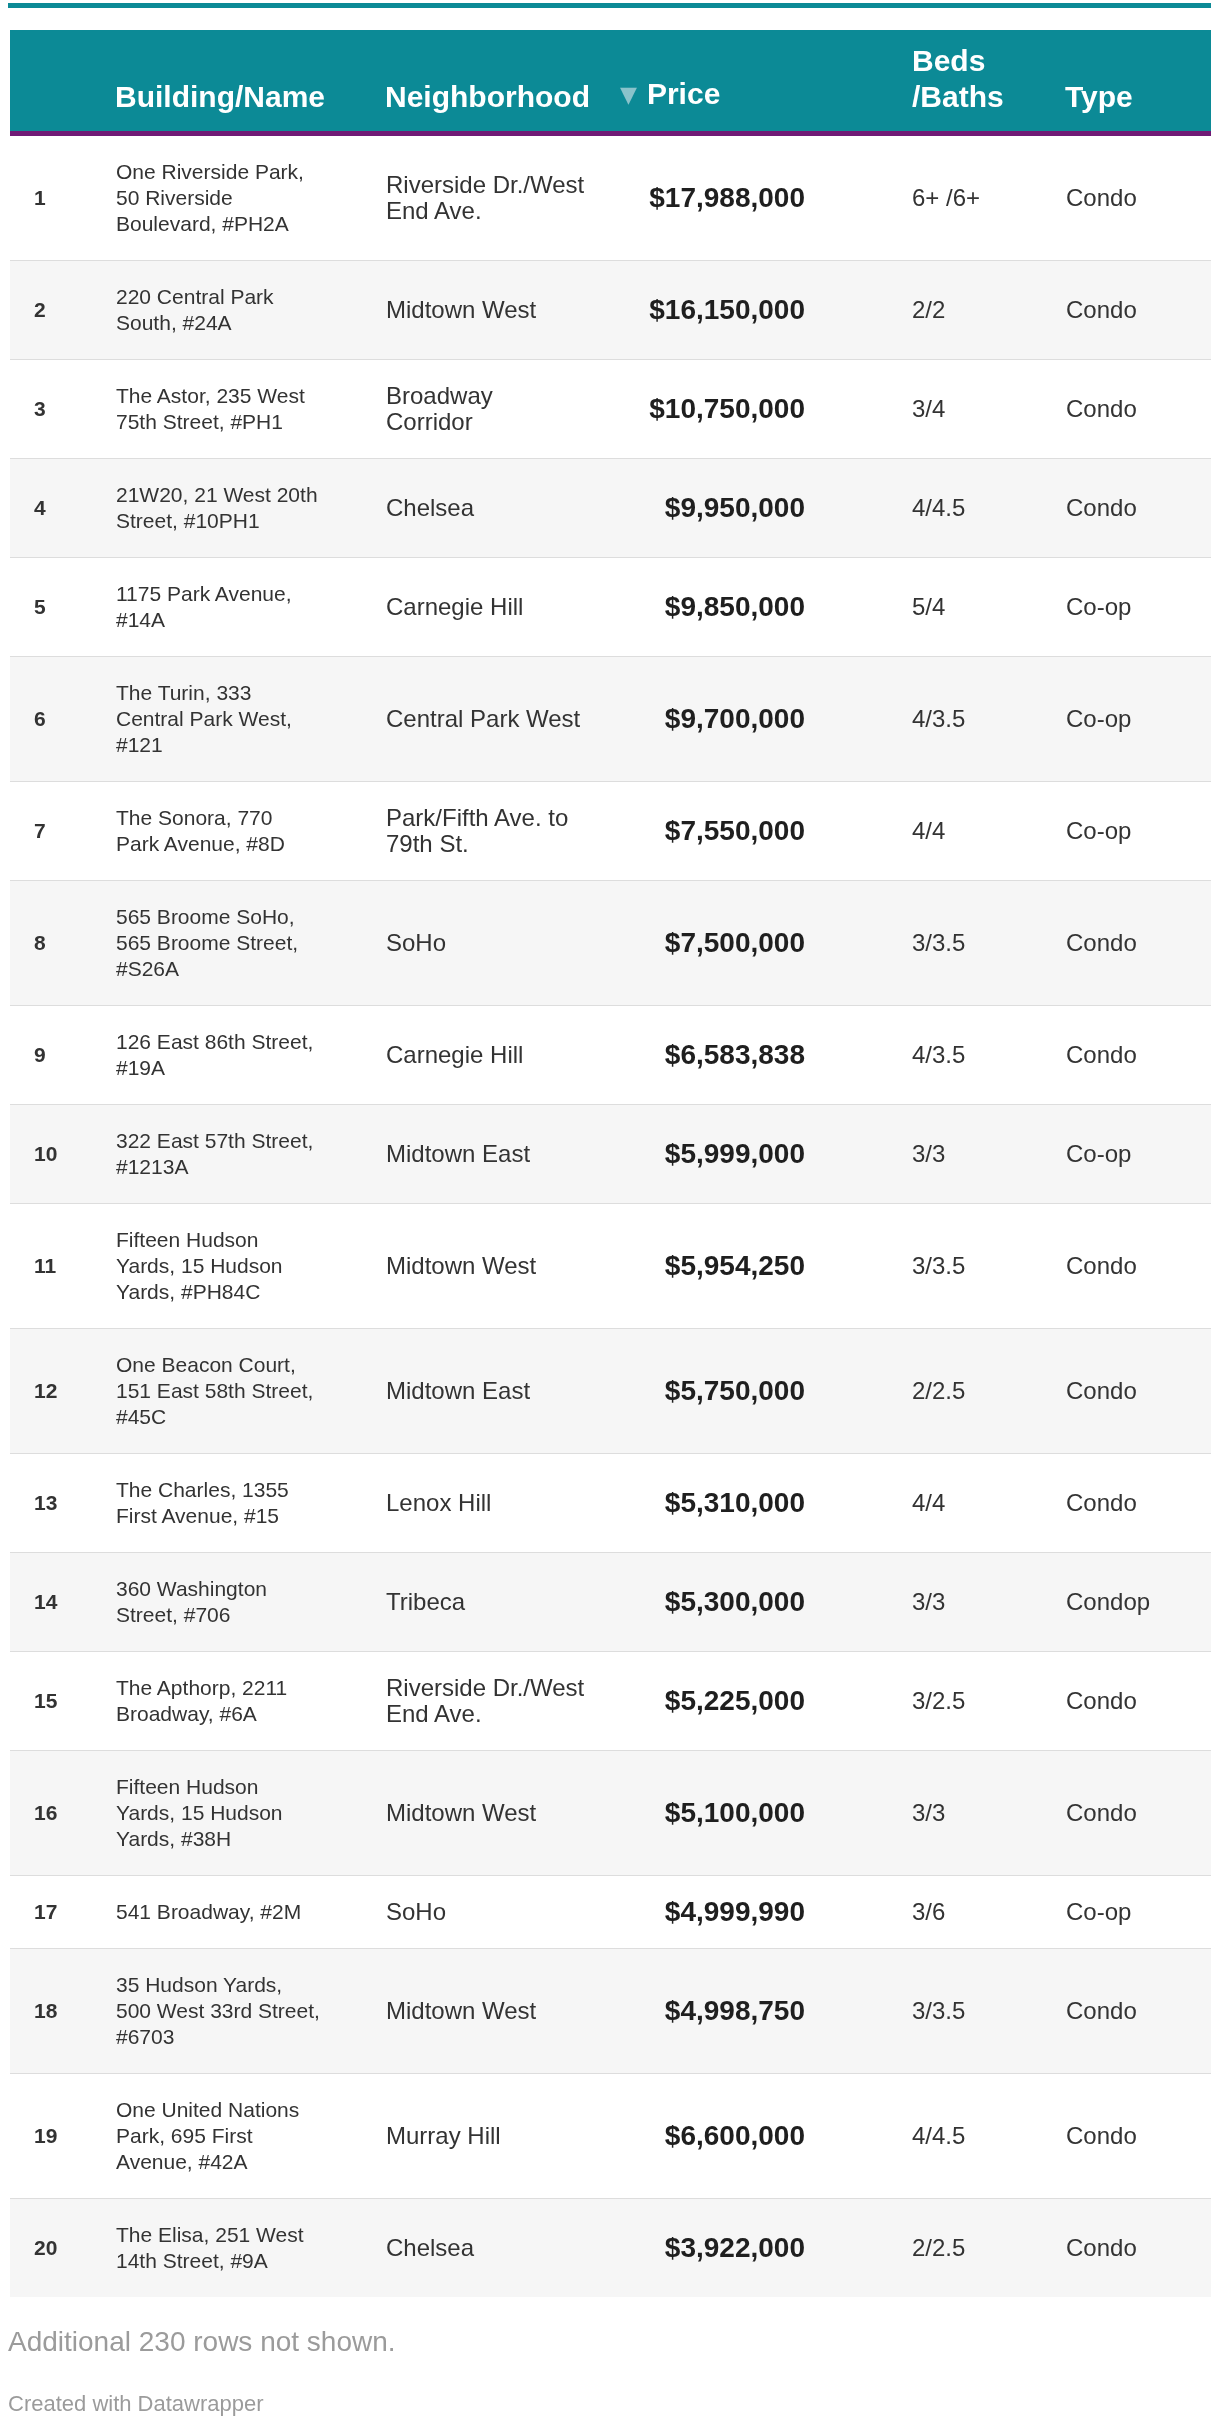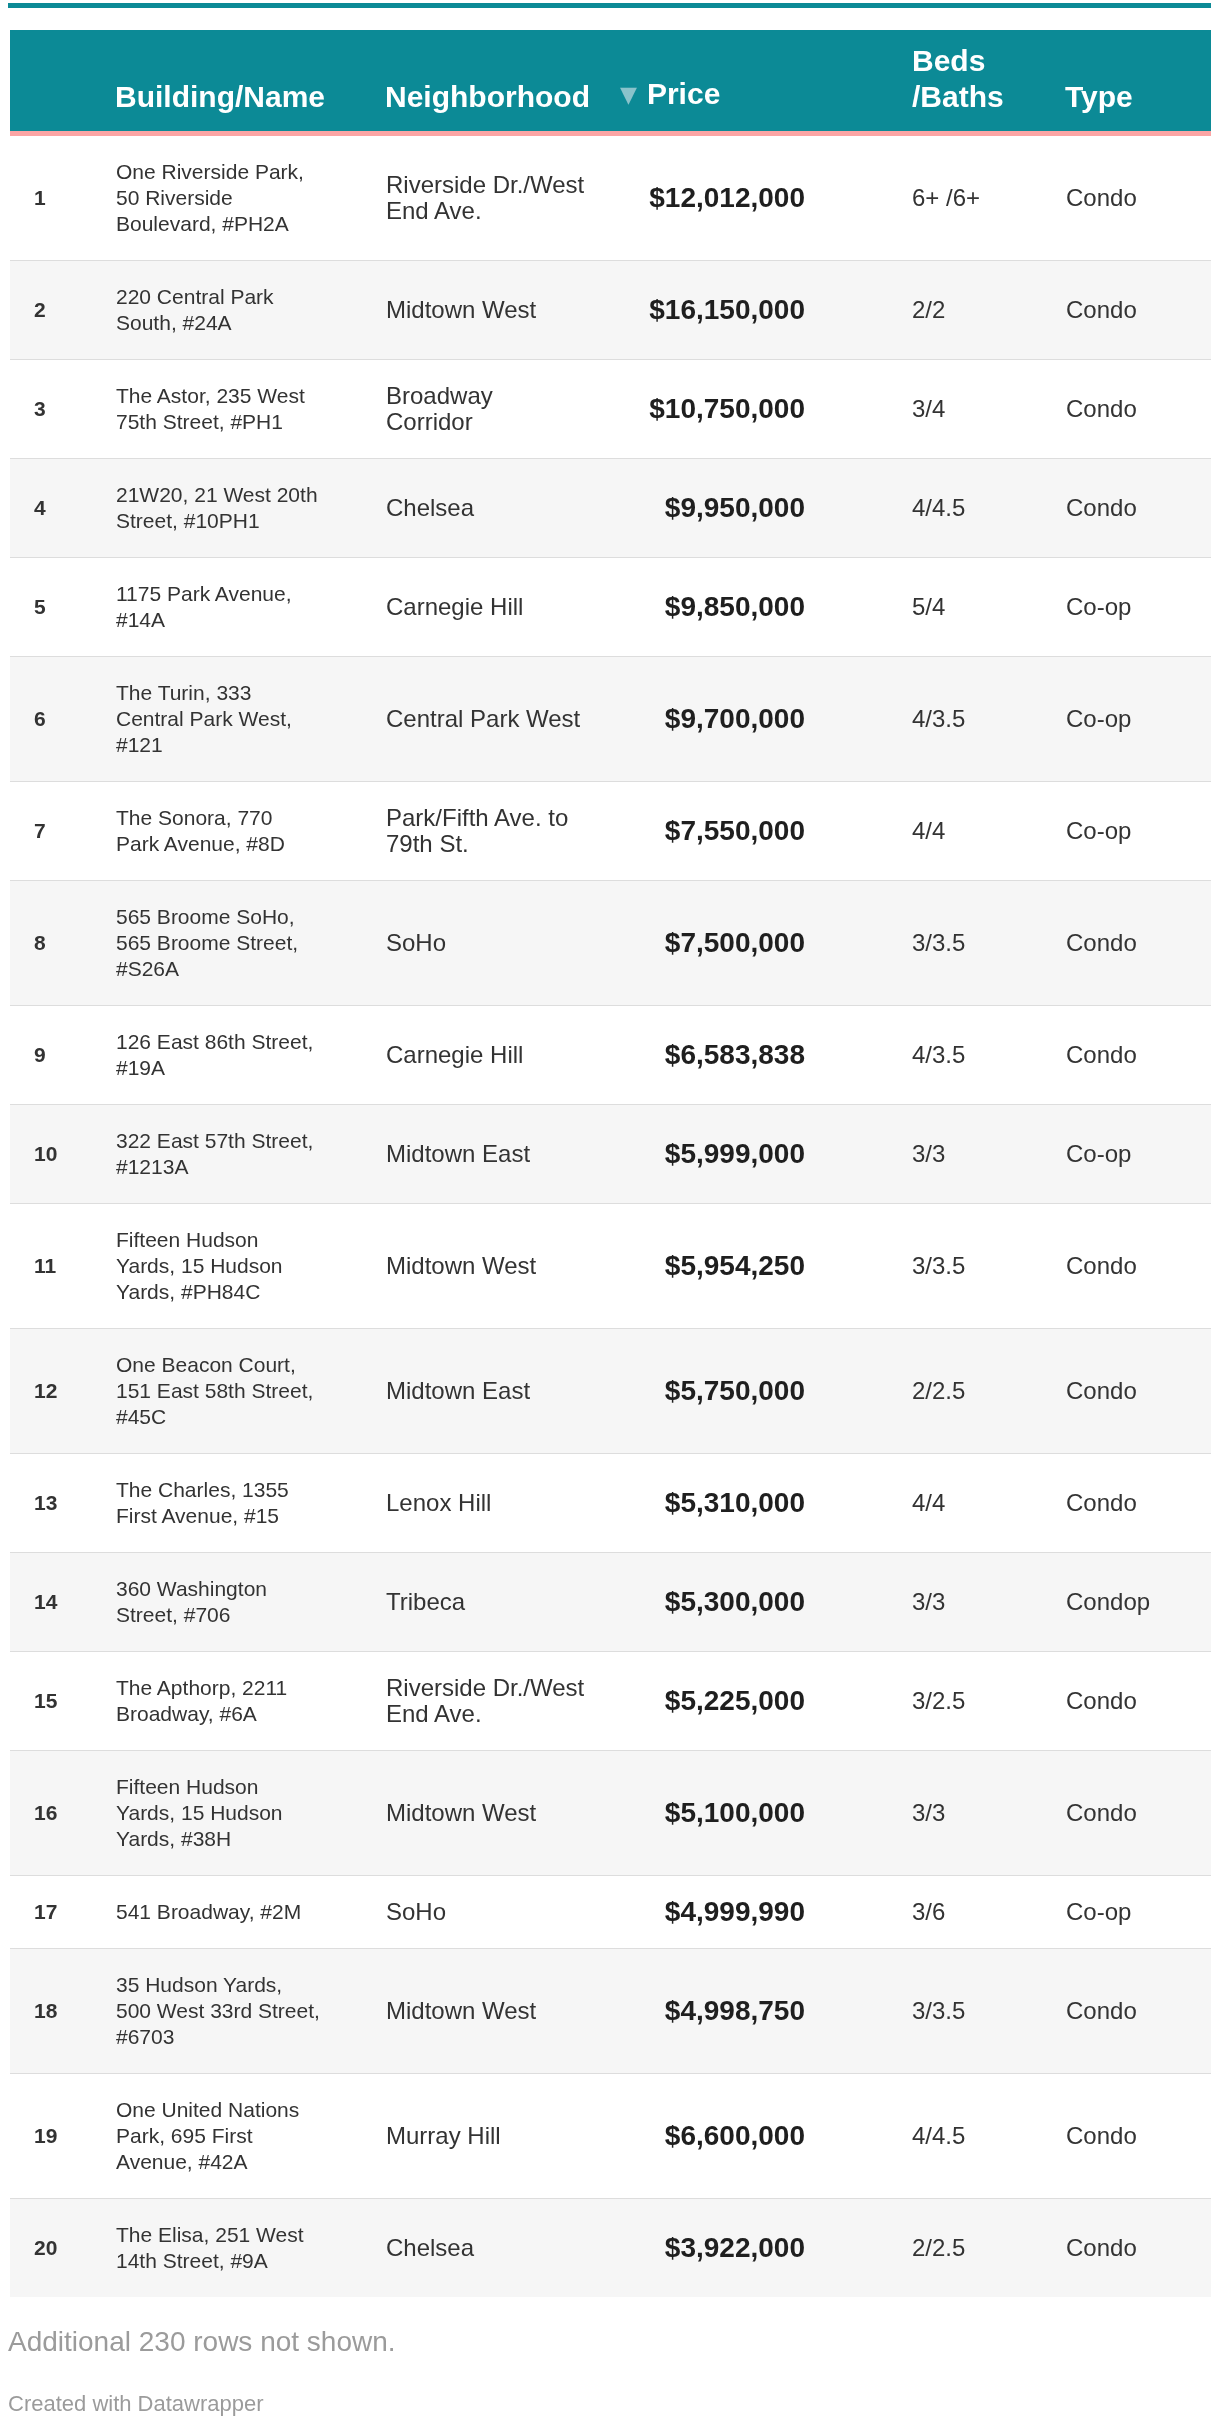--- a/index.html
+++ b/index.html
@@ -30,21 +30,21 @@
     background: #0c8a96;
     color: #ffffff;
     font-weight: bold;
     font-size: 30px;
     line-height: 36px;
     text-align: left;
     vertical-align: bottom;
     height: 103px;
     box-sizing: border-box;
     padding: 0 0 16px 0;
-    border-bottom: 5px solid #fca5a5;
+    border-bottom: 5px solid #701a75;
     cursor: pointer;
   }
   th.col-price { text-align: left; }
   th.col-beds  { padding-left: 67px; }
   .sort-icon {
     font-family: "DejaVu Sans", sans-serif;
     font-size: 22px;
     color: #8ac3cb;
     margin-right: 10px;
     position: relative;
@@ -126,21 +126,21 @@
           <div>/Baths</div>
         </th>
         <th class="col-type">Type</th>
       </tr>
     </thead>
     <tbody id="table-body">
         <tr>
       <td class="col-num">1</td>
       <td class="col-building">One Riverside Park, 50 Riverside Boulevard, #PH2A</td>
       <td class="col-neigh">Riverside Dr./West End Ave.</td>
-      <td class="col-price">$12,012,000</td>
+      <td class="col-price">$17,988,000</td>
       <td class="col-beds">6+ /6+</td>
       <td class="col-type">Condo</td>
     </tr>
         <tr>
       <td class="col-num">2</td>
       <td class="col-building">220 Central Park South, #24A</td>
       <td class="col-neigh">Midtown West</td>
       <td class="col-price">$16,150,000</td>
       <td class="col-beds">2/2</td>
       <td class="col-type">Condo</td>

